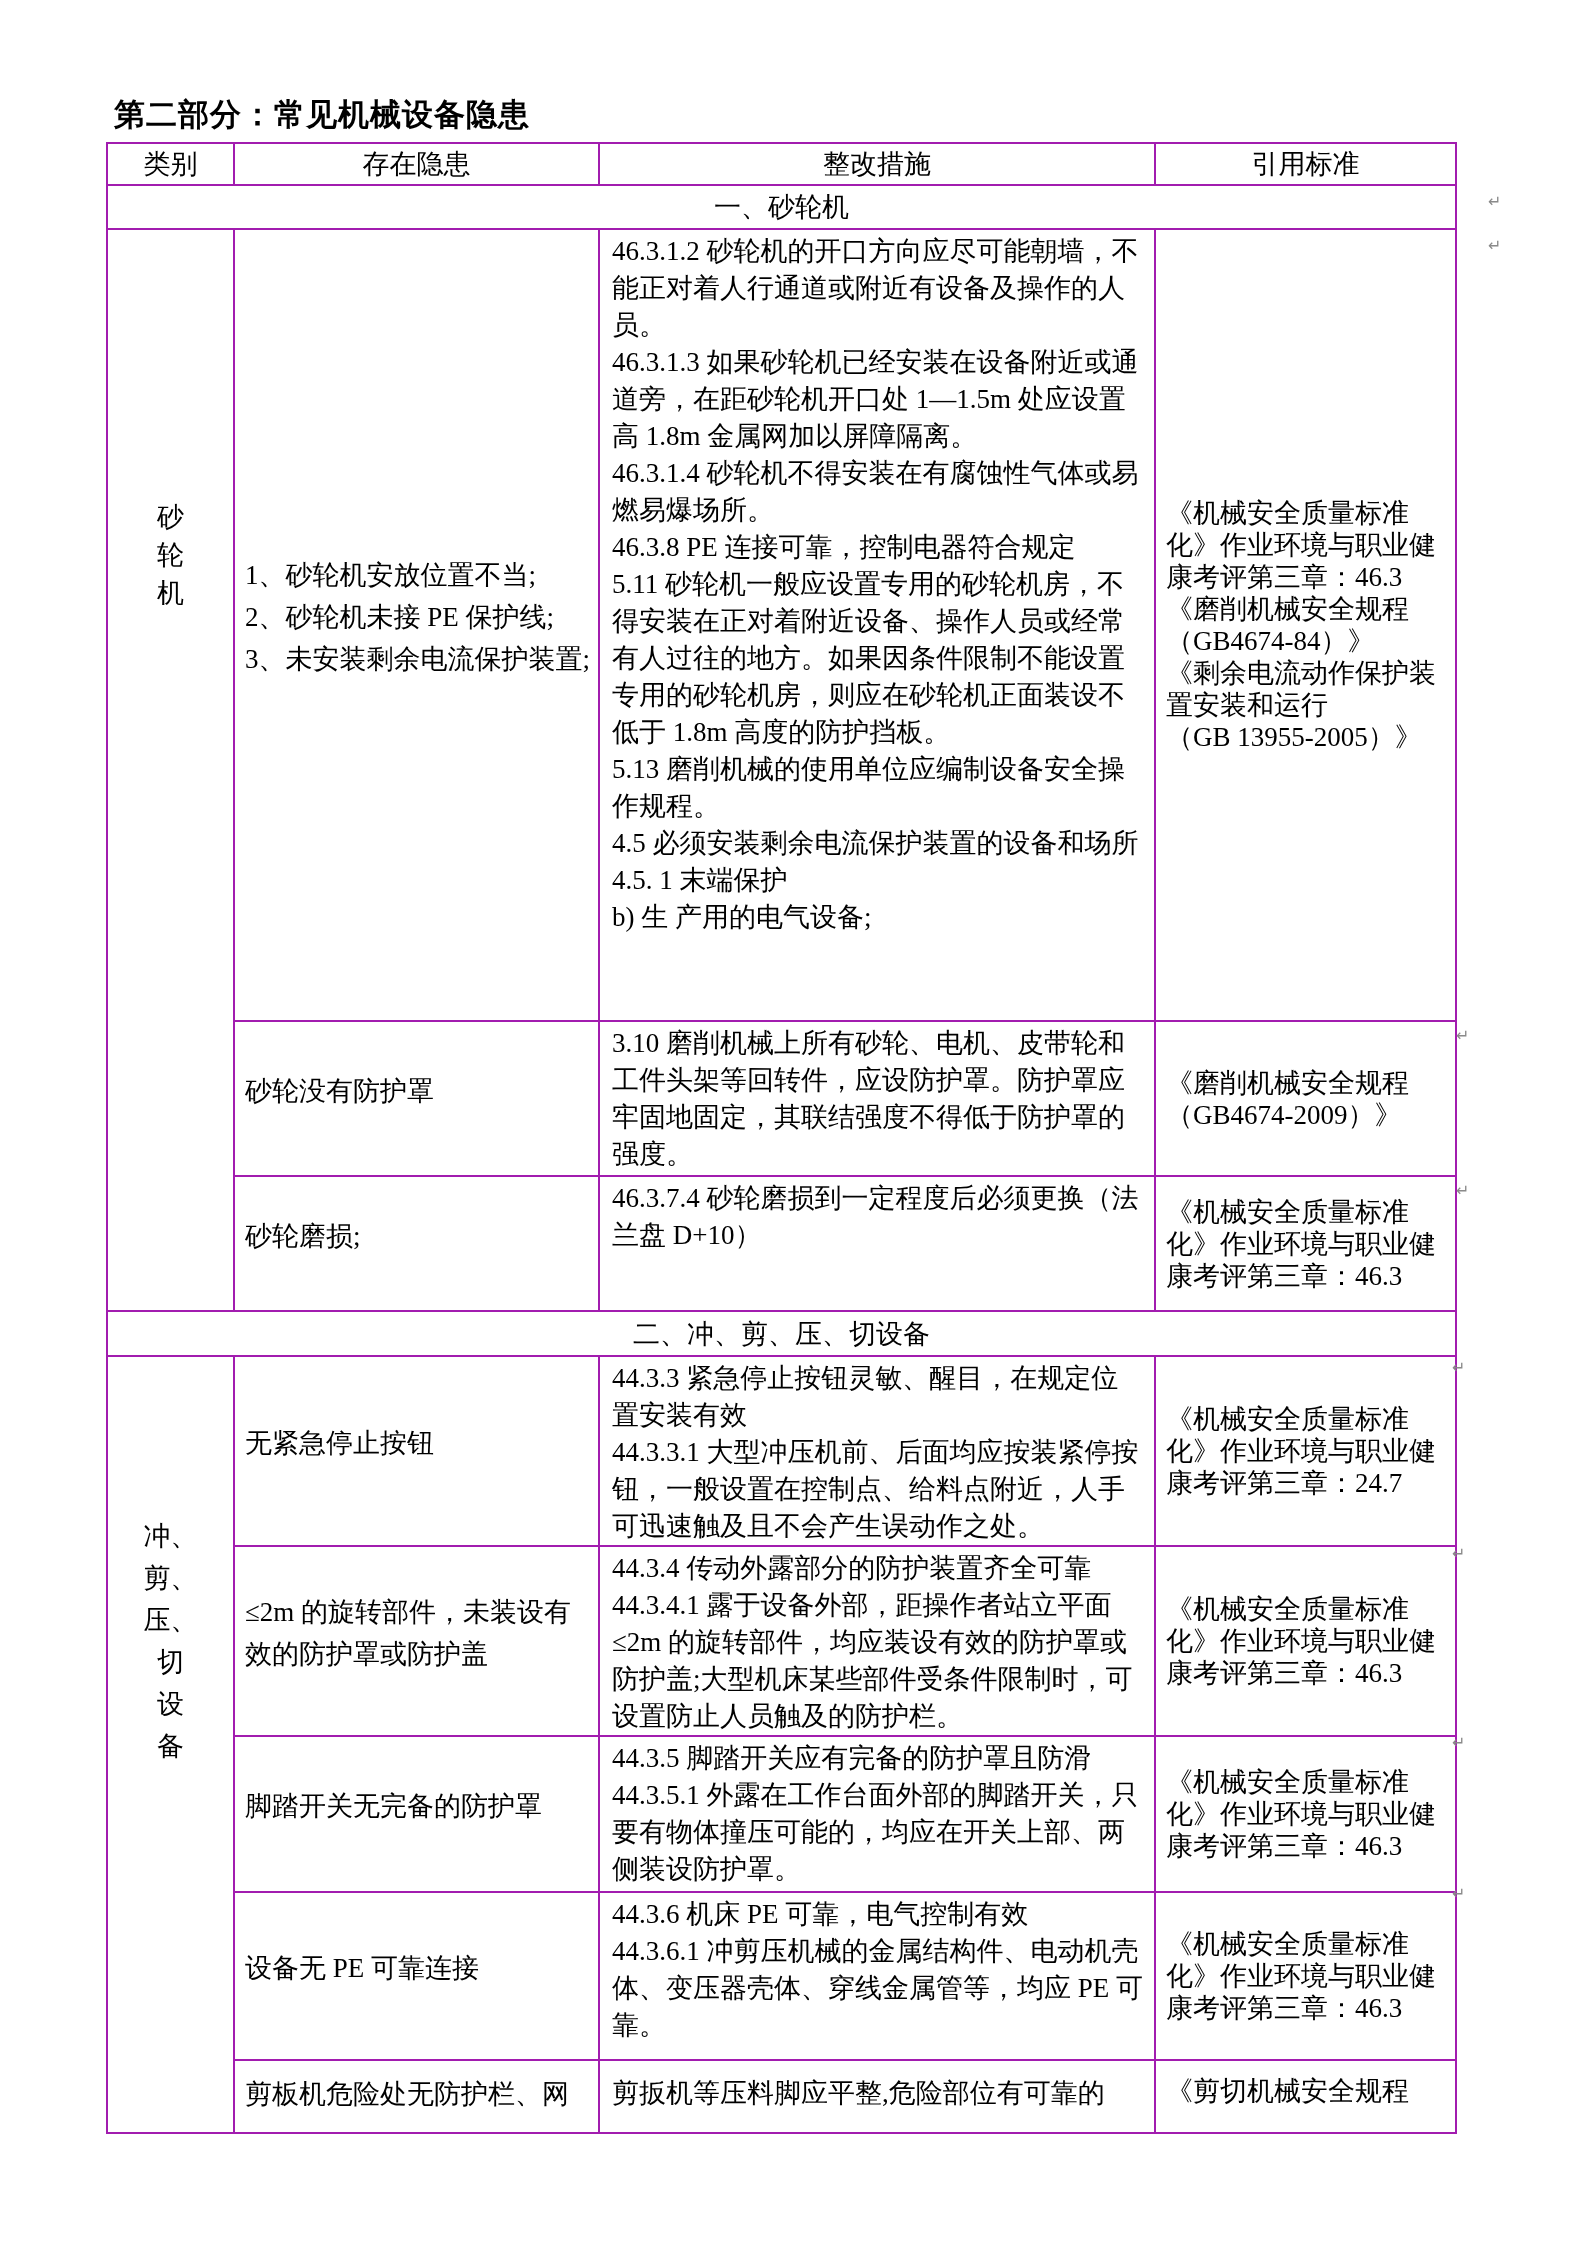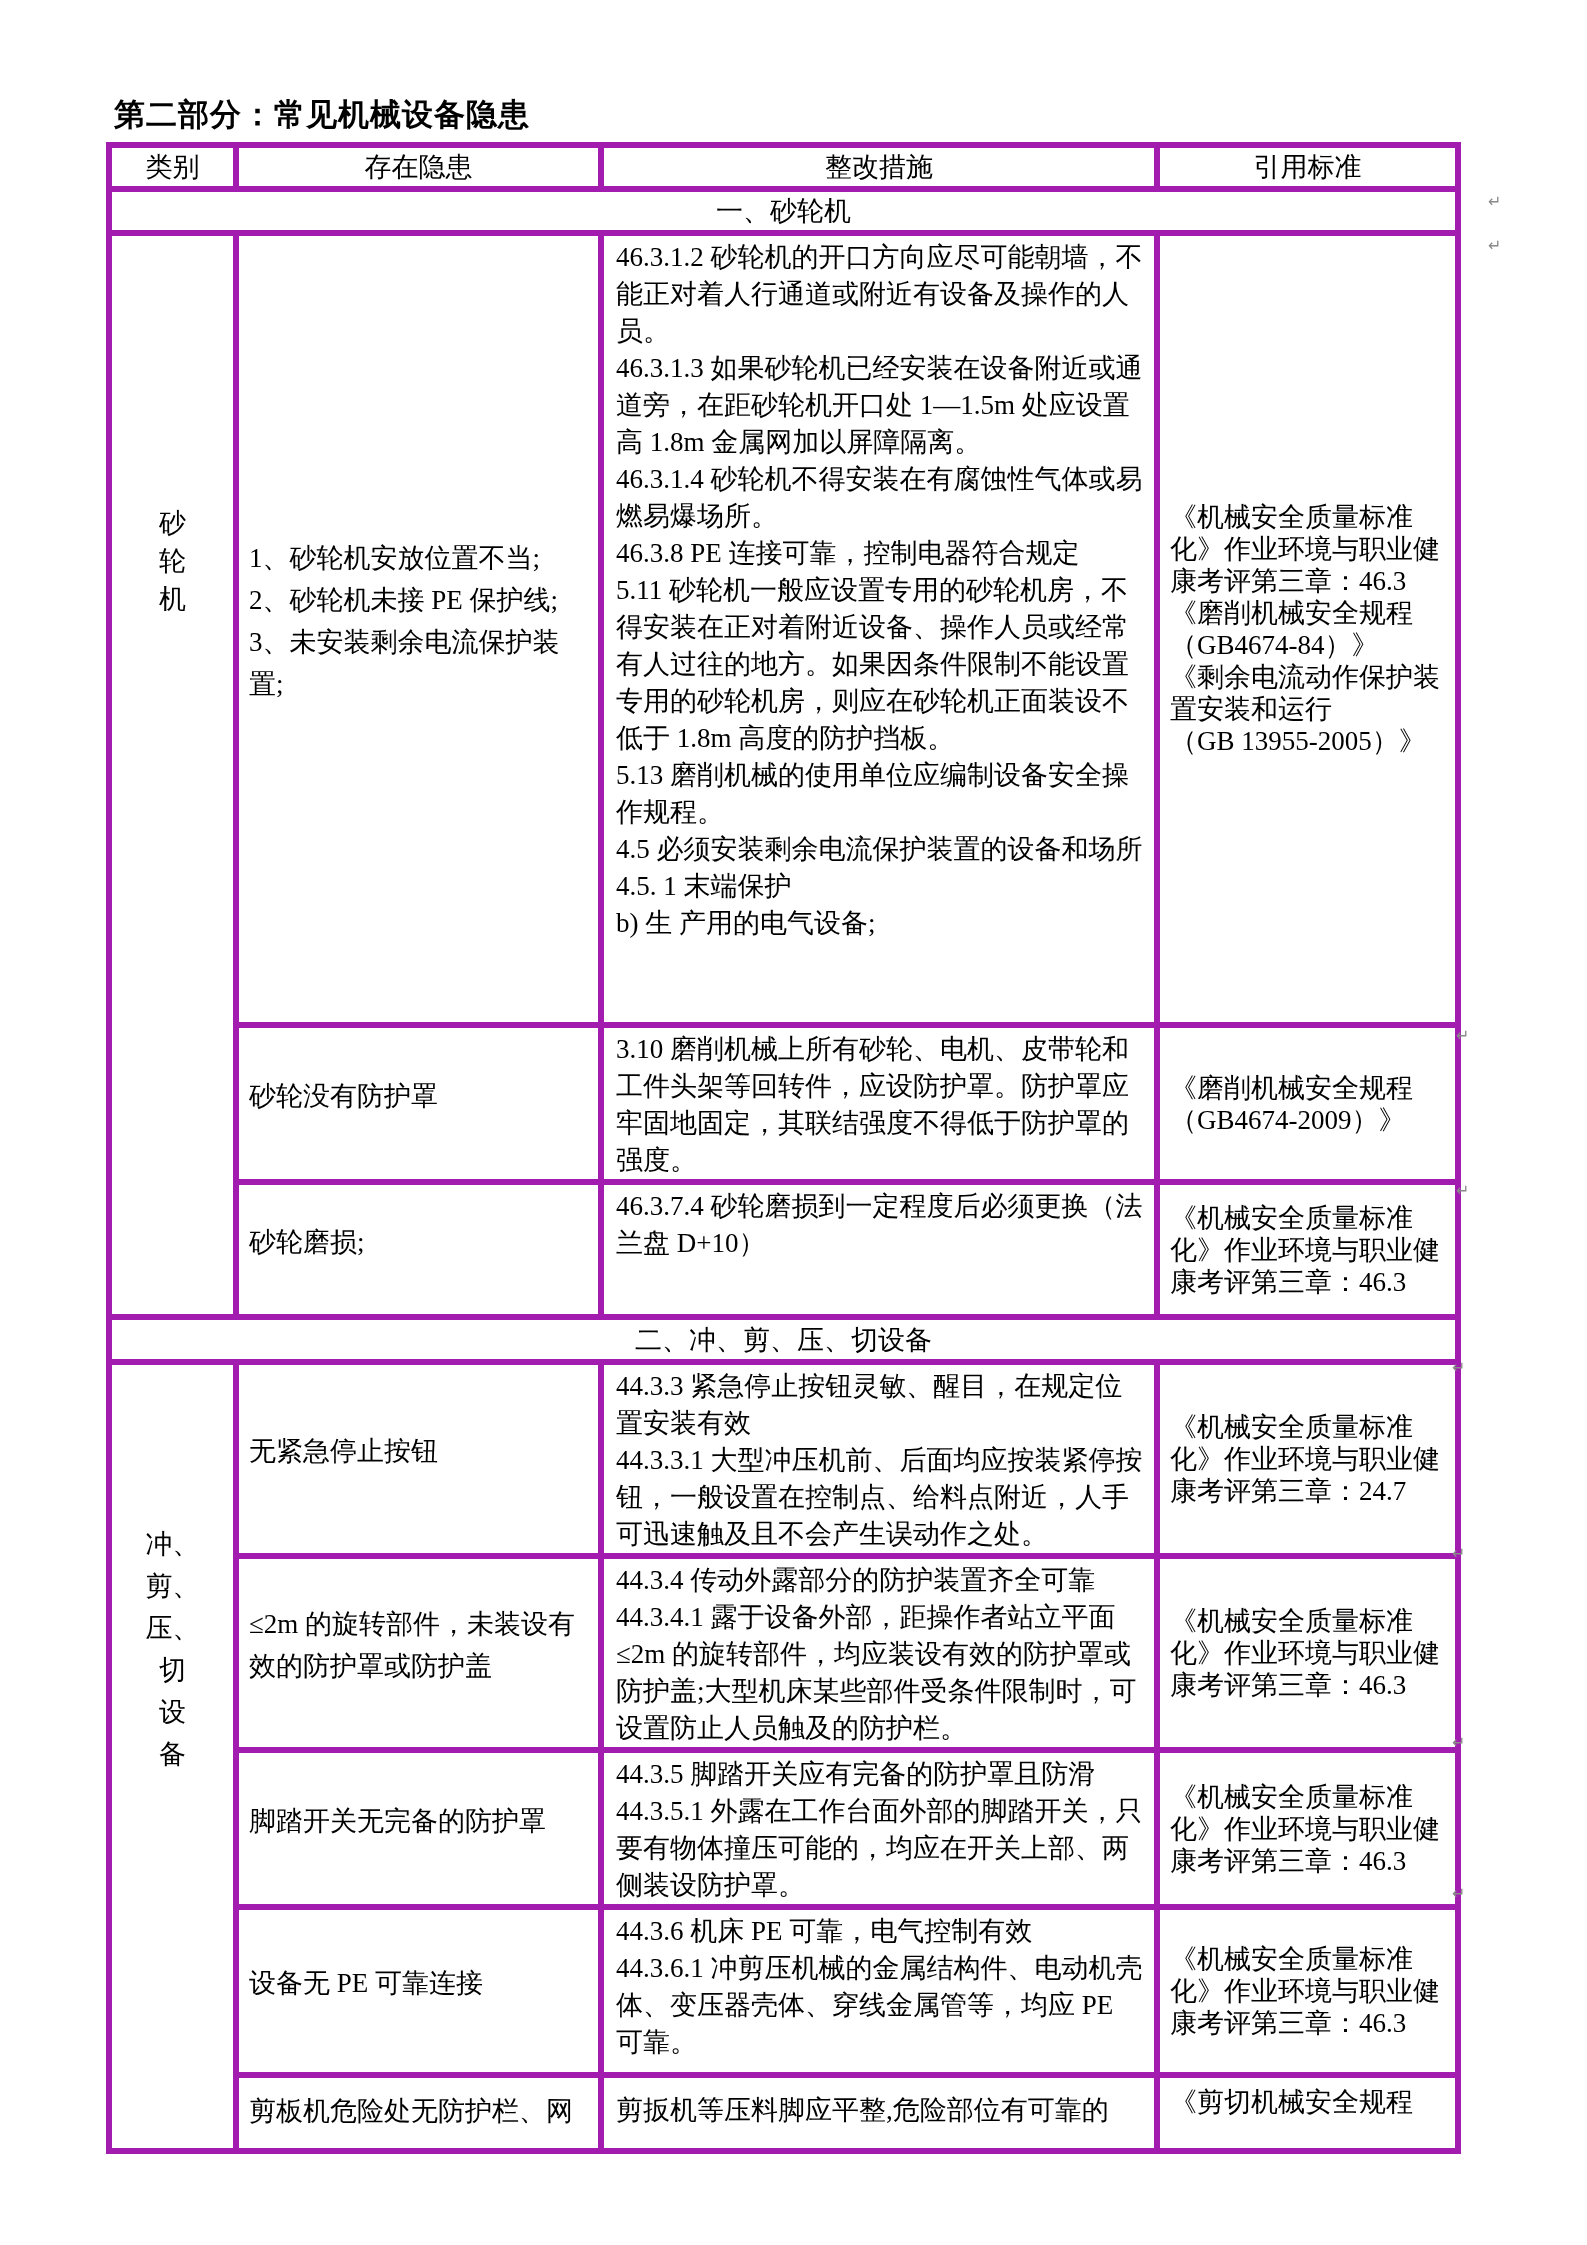--- a/index.html
+++ b/index.html
@@ -16,21 +16,21 @@
     font-size:31px;font-weight:bold;margin:0;
     letter-spacing:1px;
   }
   table.tbl{
     position:absolute;left:106px;top:142px;
     width:1351px;
     border-collapse:collapse;table-layout:fixed;
     font-size:27px;
   }
   table.tbl td,table.tbl th{
-    border:6px solid #a21caf;
+    border:2px solid #a21caf;
     font-weight:normal;
     overflow:hidden;
   }
   tr.hdr th{ text-align:center;vertical-align:middle;font-size:27px; }
   tr.sec td{ text-align:center;vertical-align:middle;font-size:27px; }
   td.cat{
     text-align:center;vertical-align:top;
     white-space:pre-line;
   }
   td.cat1{ padding-top:268px; line-height:38px; }
@@ -46,21 +46,21 @@
     white-space:pre-line;
   }
   td.ref{
     vertical-align:middle;text-align:left;
     padding:0 6px 0 10px;line-height:32px;
     white-space:pre-line;
   }
   tr.clip td{ vertical-align:top; }
   tr.clip td.haz{ padding-top:12px; }
   tr.clip td.mea{ padding-top:14px; }
-  tr.clip td.ref{ padding-top:8px; }
+  tr.clip td.ref{ padding-top:14px; }
   .pmark{
     position:absolute;
     font-size:16px;color:#8a8a8a;
     font-family:"DejaVu Sans",sans-serif;
   }
   .footer{
     position:absolute;left:0;right:0;top:2176px;
     text-align:center;font-size:24px;
   }
 </style>

